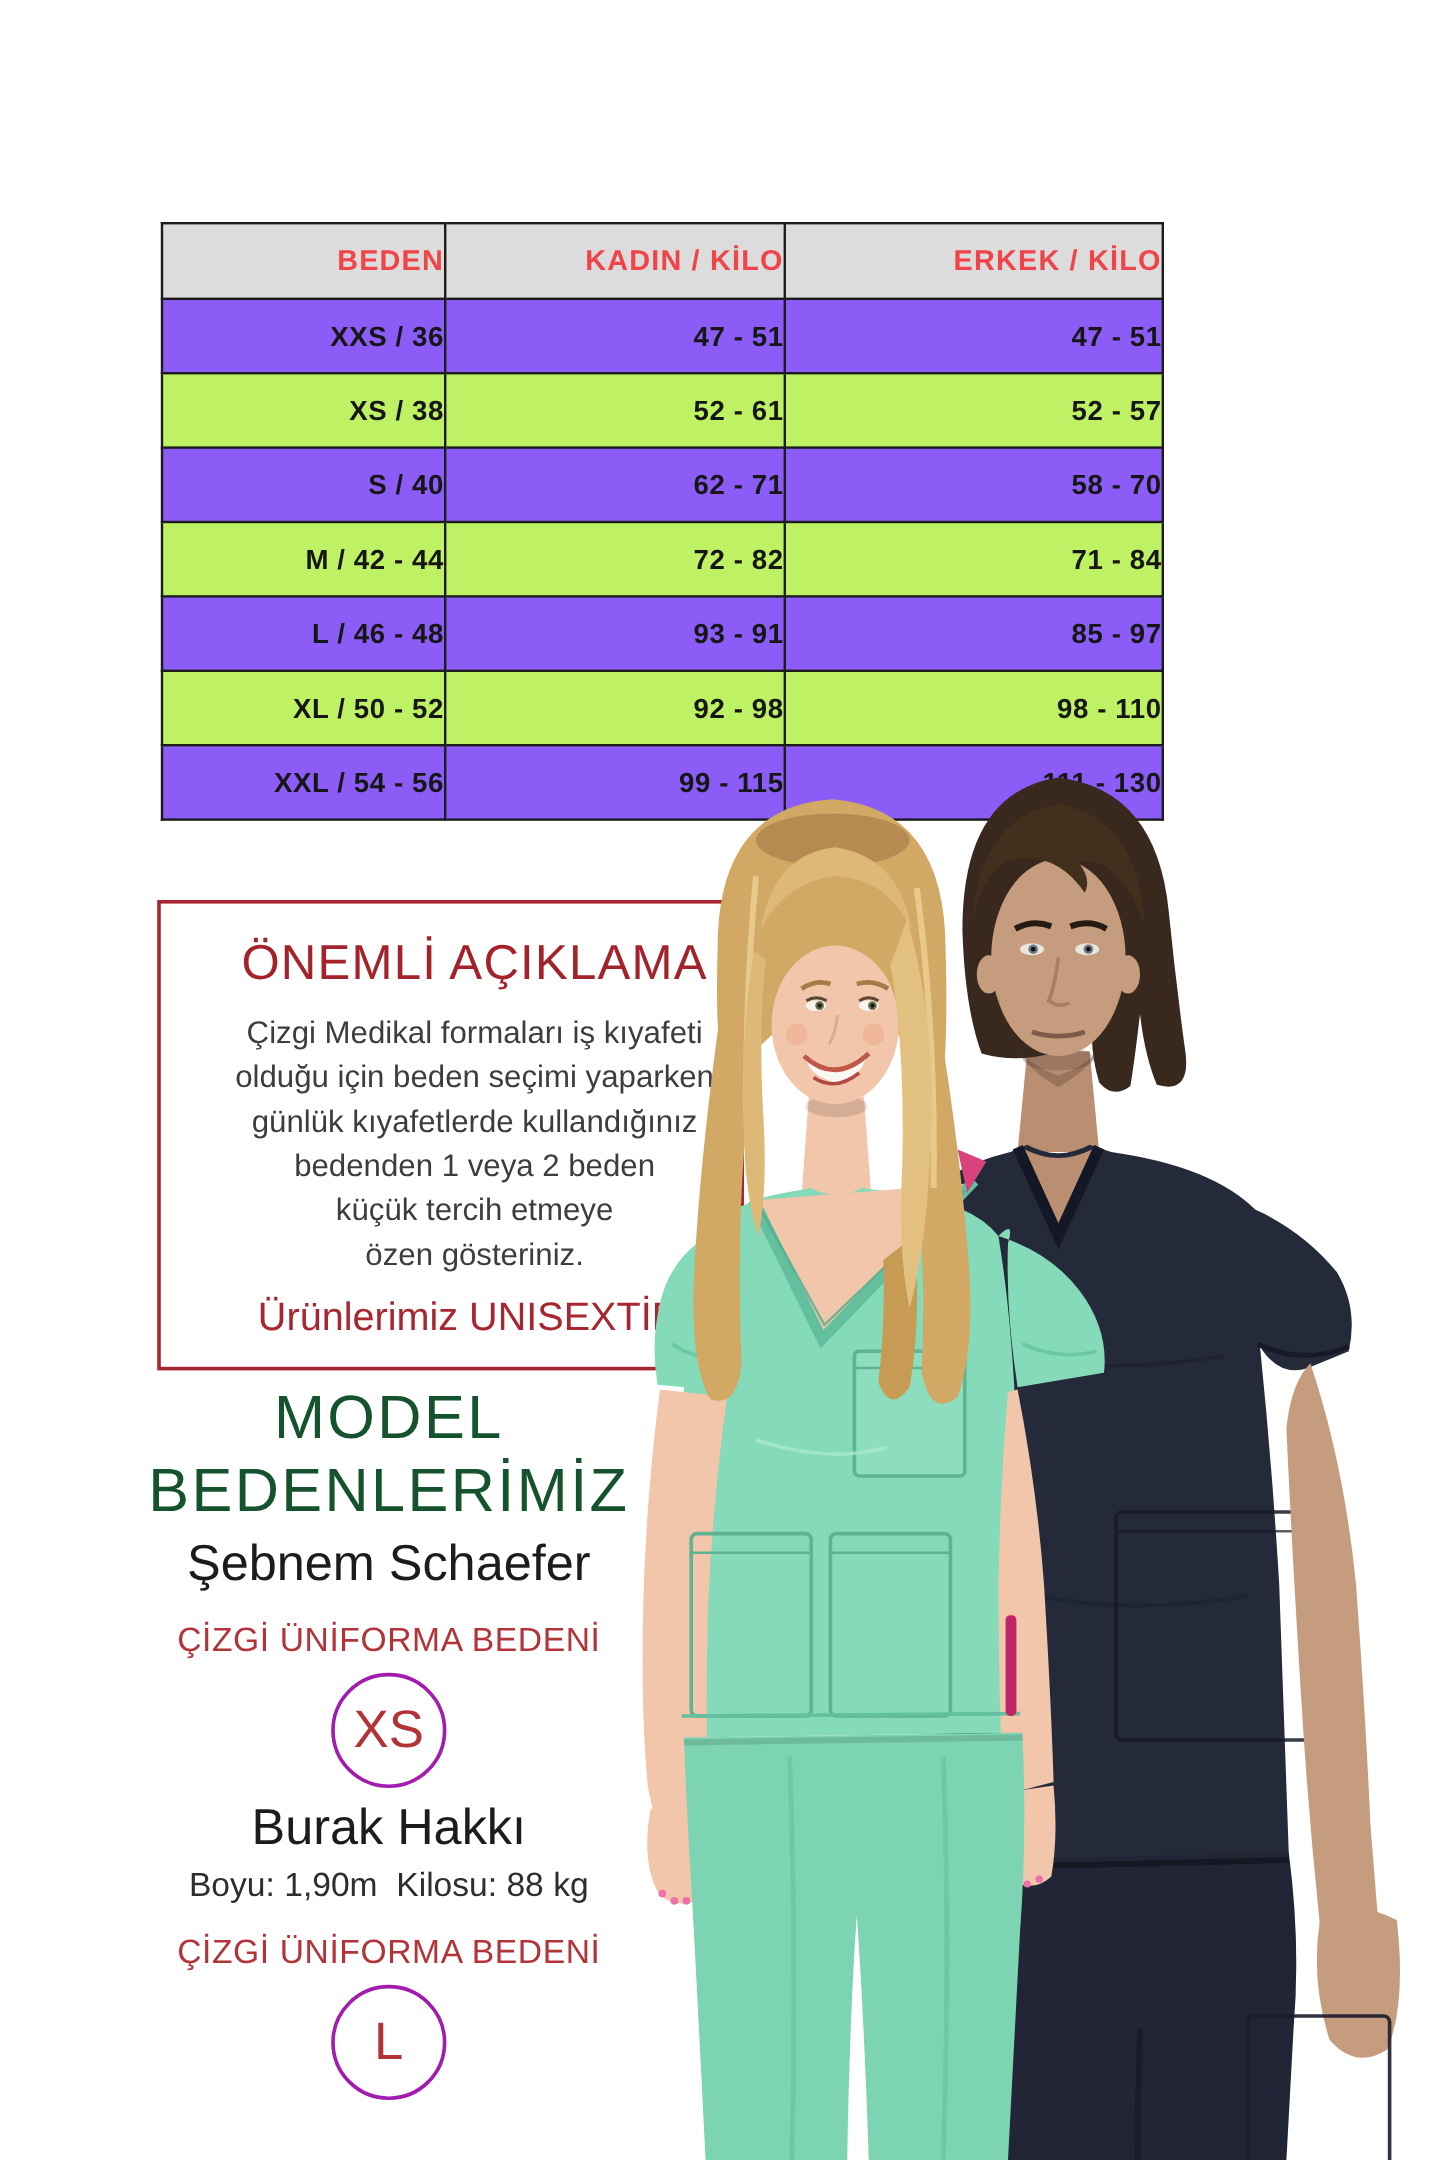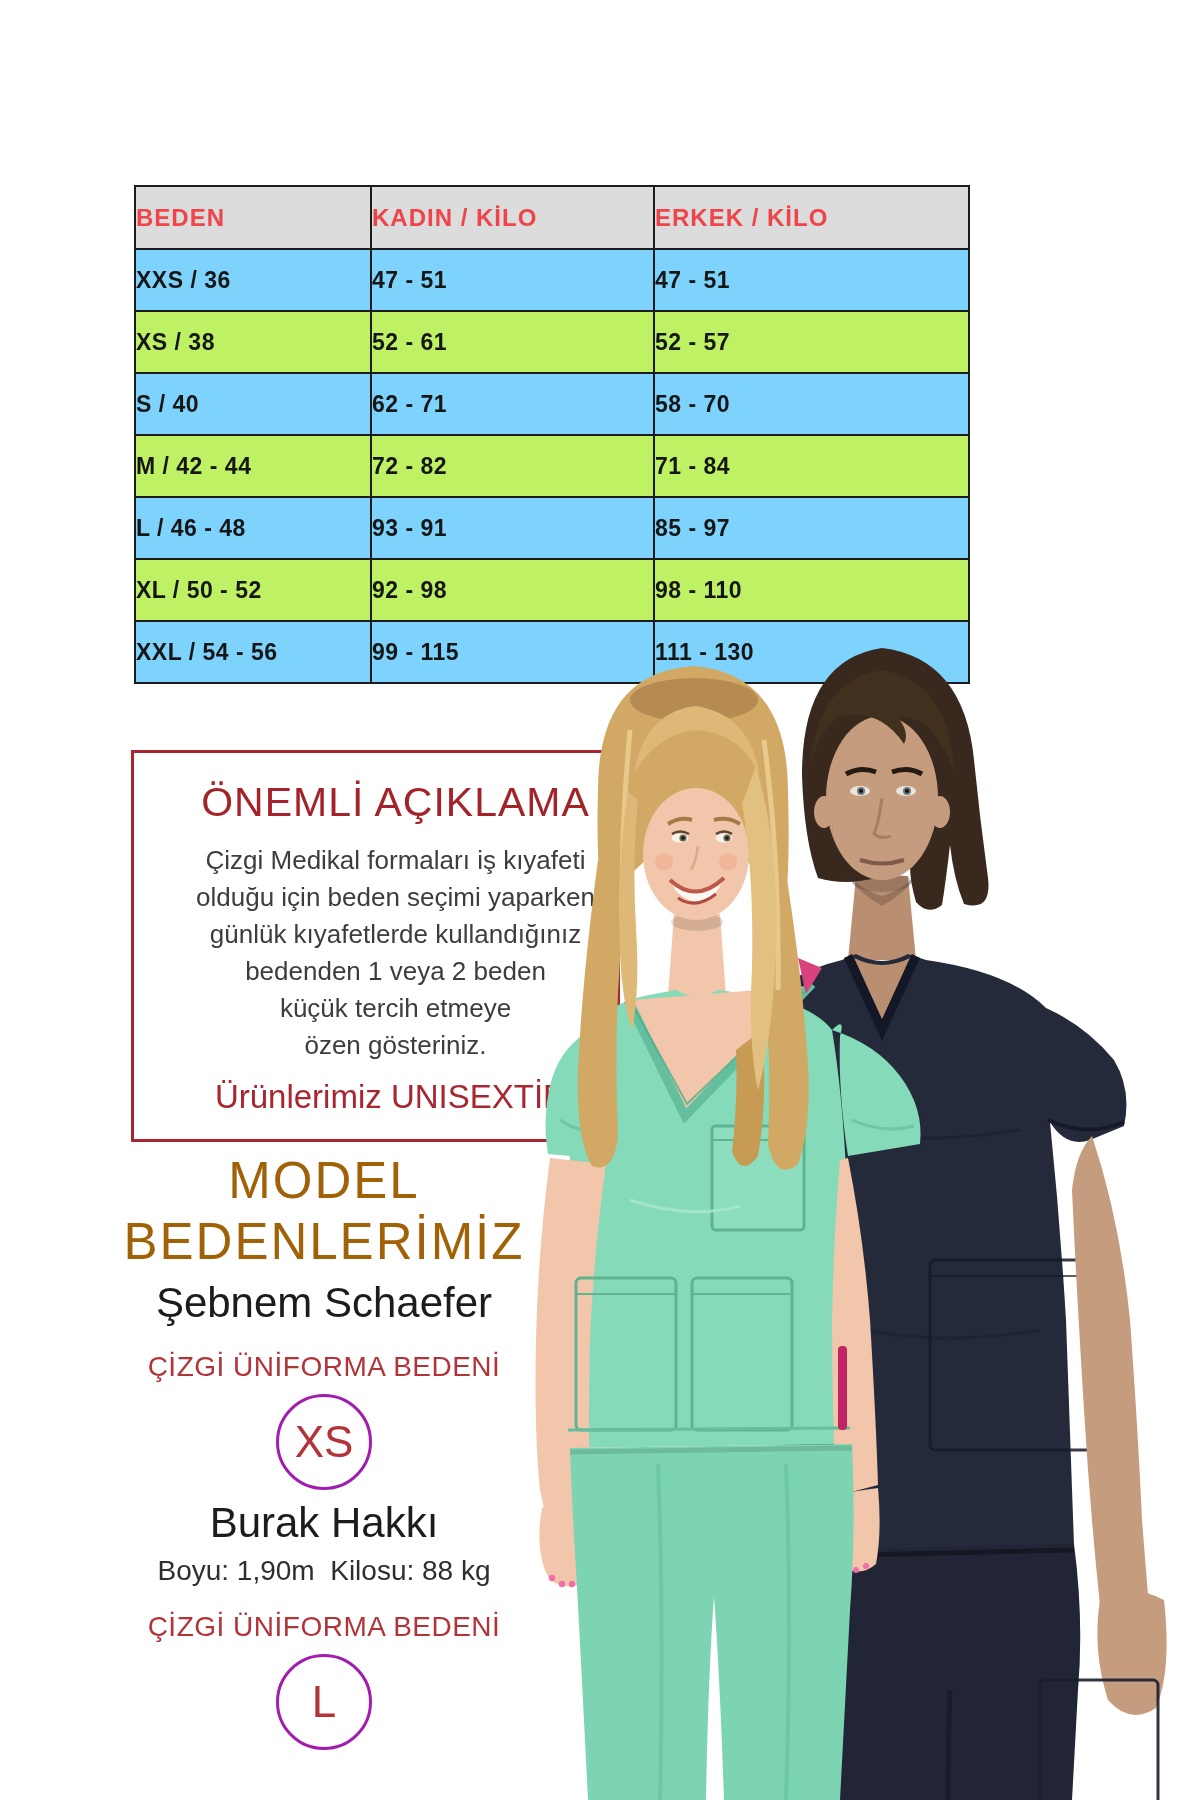--- a/index.html
+++ b/index.html
@@ -8,49 +8,49 @@
     background:#ffffff; overflow:hidden;
     font-family:"Liberation Sans", sans-serif;
   }
 
   
   table.size-table {
     position:absolute; left:134px; top:185px; width:834px;
     border-collapse:collapse; table-layout:fixed; z-index:1;
   }
   table.size-table th, table.size-table td {
-    border:2.5px solid #1c1c1c; text-align:left; vertical-align:middle;
+    border:2.5px solid #1c1c1c; text-align:right; vertical-align:middle;
     padding:0;
   }
   table.size-table thead th {
     height:61px; background:#dcdcdc; color:#ef4449;
     font-size:24px; font-weight:600; letter-spacing:1px;
   }
   table.size-table td {
-    height:60px; background:#7dd3fc; color:#161616;
+    height:60px; background:#8b5cf6; color:#161616;
     font-size:23px; font-weight:700; letter-spacing:0.5px;
   }
   table.size-table tr.gray td { background:#bef264; }
 
   
   .notice {
     position:absolute; left:131px; top:750px; width:489px; height:392px;
     border:3px solid #a82630; box-sizing:border-box; text-align:center;
     z-index:1; background:#ffffff;padding-left:40px;
   }
   .notice-title { margin-top:26px; font-size:41px; font-weight:500; color:#a4232a; letter-spacing:1px; }
   .notice-body  { margin-top:16px; font-size:26px; line-height:37px; color:#3d3d3d; white-space:pre-line; }
   .notice-footer{ margin-top:14px; font-size:33px; color:#a82630; font-weight:500; }
 
   
   .models {
     position:absolute; left:104px; top:1150px; width:440px;
     text-align:center; z-index:4;
   }
-  .m-heading { font-size:51px; line-height:61px; font-weight:400; letter-spacing:2px; color:#a16207; }
+  .m-heading { font-size:51px; line-height:61px; font-weight:400; letter-spacing:2px; color:#14532d; }
   .m-name  { font-size:42px; line-height:50px; margin-top:6px; font-weight:500; color:#1c1c1c; }
   .m-stats { font-size:28px; line-height:34px; margin-top:6px; color:#2e2e2e; white-space:pre-wrap; }
   .m-label { font-size:28px; line-height:34px; margin-top:22px; color:#b23439; font-weight:500; letter-spacing:0.5px; }
   .m-circle {
     width:90px; height:90px; border:3px solid #a21caf; border-radius:50%;
     margin:10px auto 8px auto; display:flex; align-items:center; justify-content:center;
     font-size:44px; color:#b23439; font-weight:400;
   }
 
   

